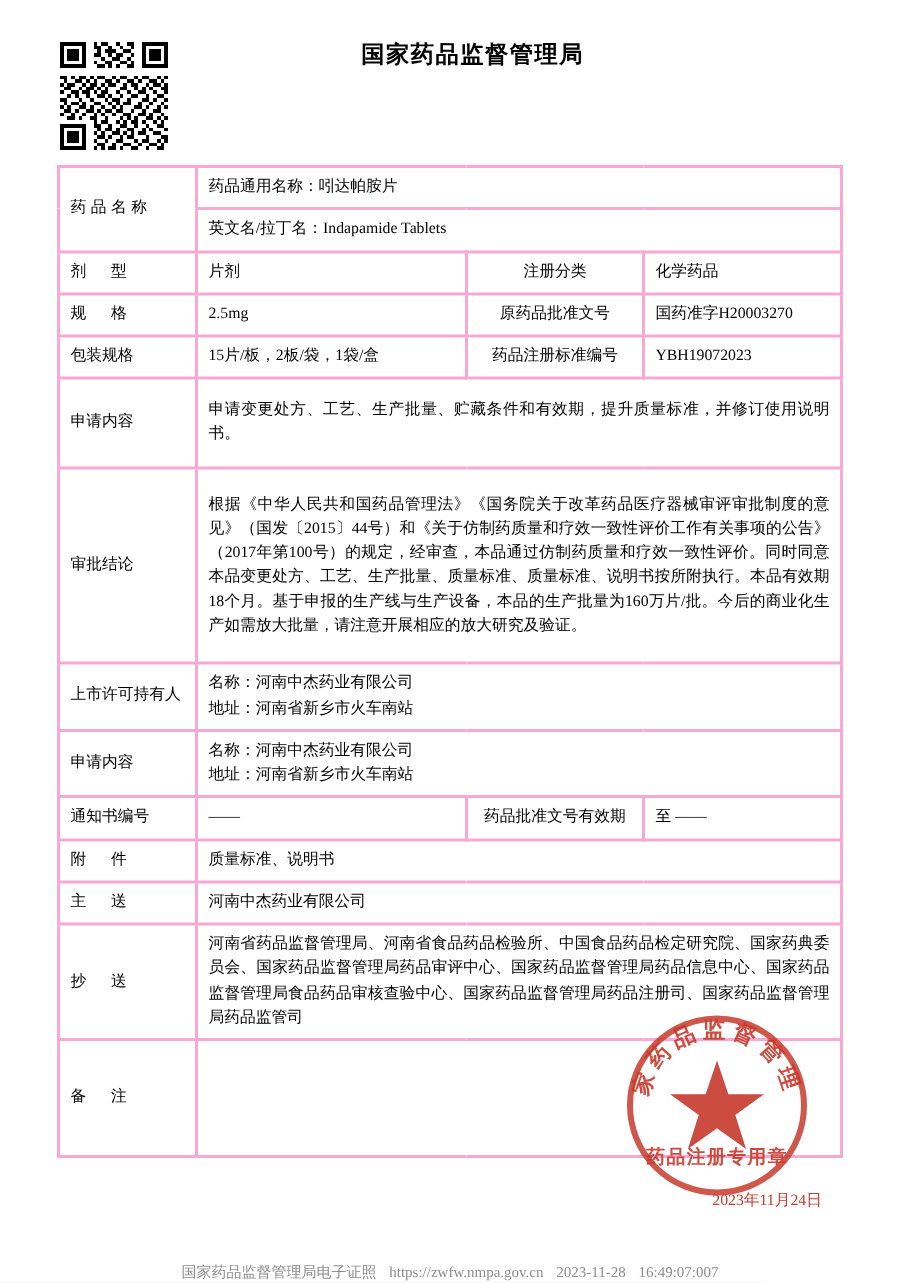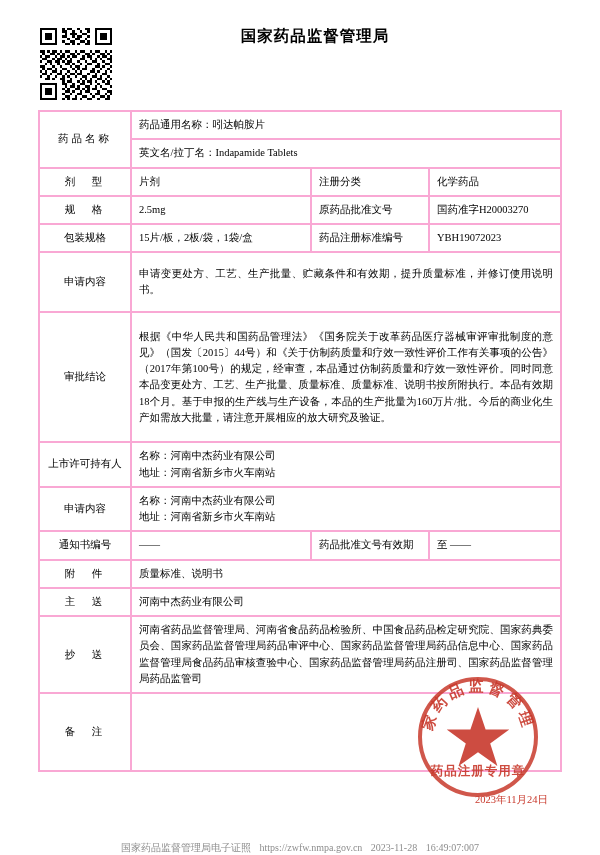--- a/index.html
+++ b/index.html
@@ -67,31 +67,30 @@
     table-layout: fixed;
   }
   table.doc td {
     border: 2px solid #f9a8d4;
     font-size: 10.5px;
     line-height: 1.55;
     padding: 5px 7px;
     vertical-align: middle;
   }
   td.label {
-    text-align: center;
     letter-spacing: 3px;
     width: 92px;
     padding-left: 4px;
     padding-right: 4px;
   }
   td.label.tight { letter-spacing: 0px; }
   td.value { padding-left: 9px; }
   td.sub-label {
     width: 118px;
-    text-align: left;
+    text-align: center;
     letter-spacing: 0px;
     margin-left: 29px;
   }
   .cell-line { display: block; }
   .just {
     text-align: justify;
     text-justify: inter-ideograph;
     line-height: 1.75;
   }
   .dash { letter-spacing: 0px; }

